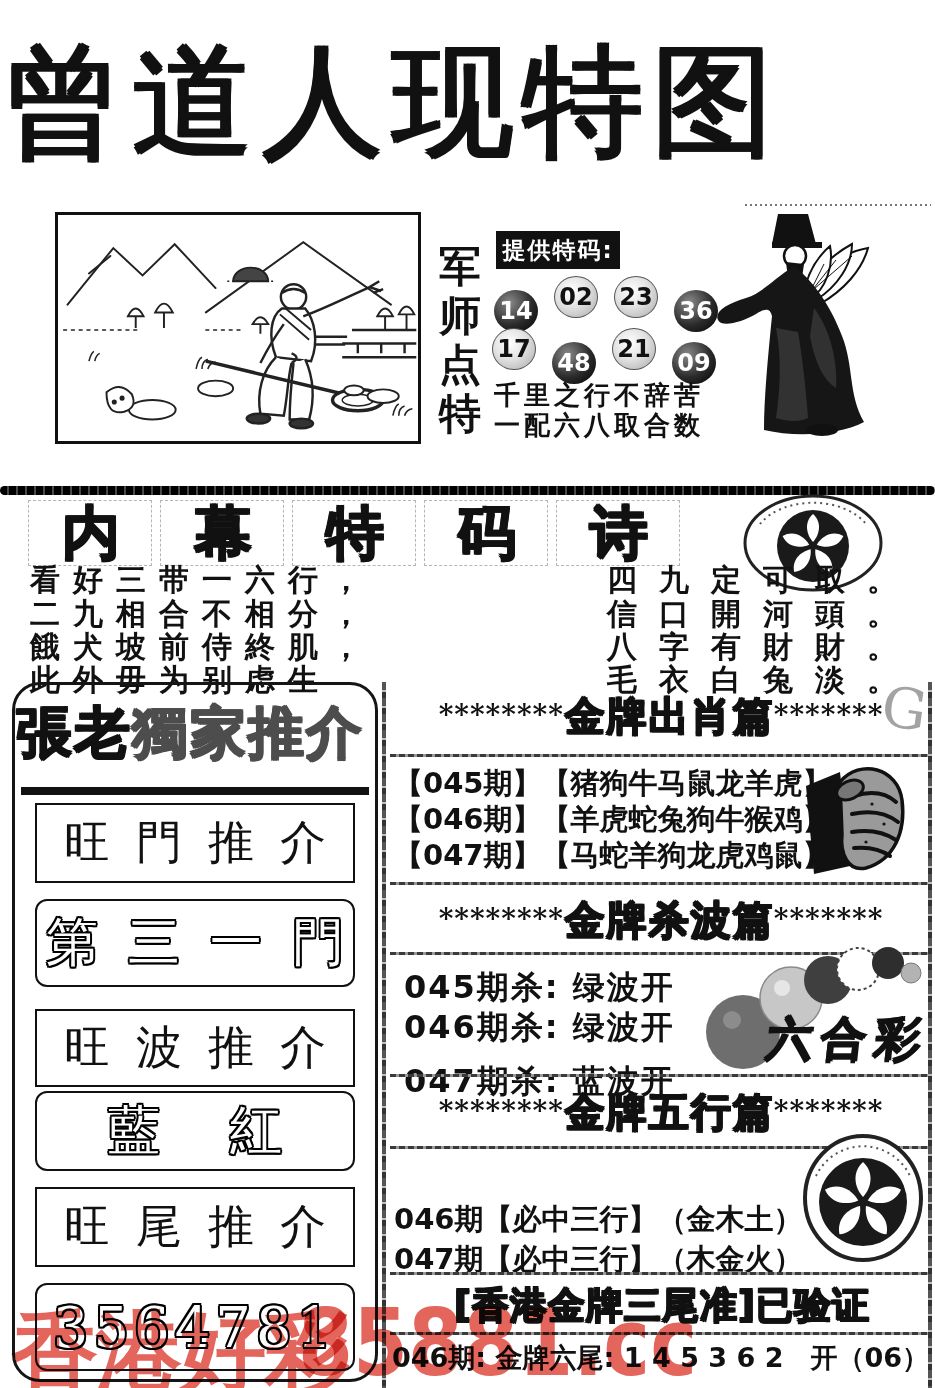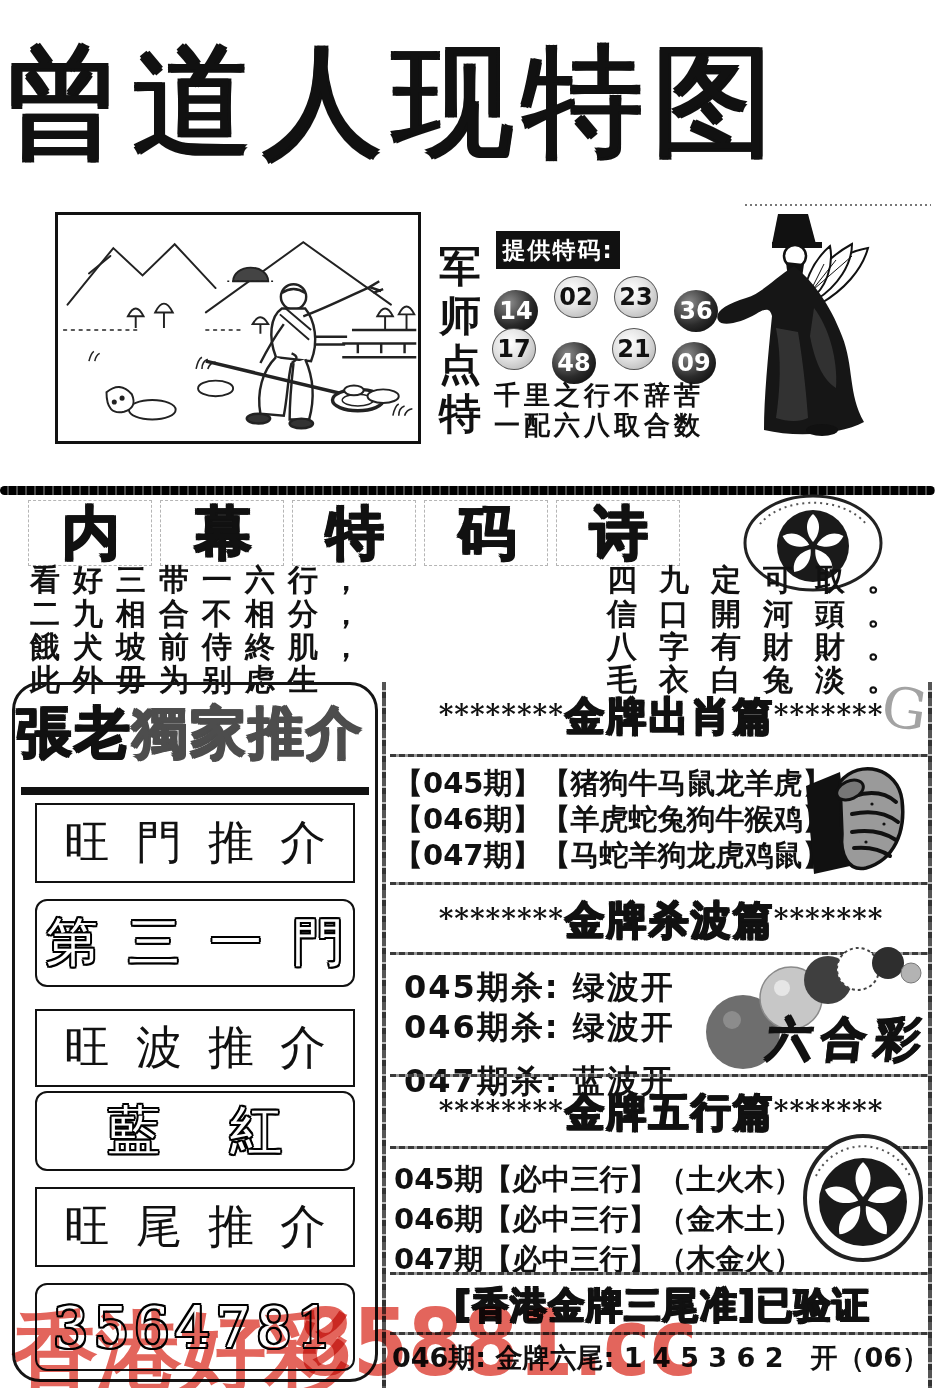--- a/index.html
+++ b/index.html
@@ -333,21 +333,20 @@
         <circle cx="213" cy="31" r="10" fill="#b3b3b3" stroke="#777" stroke-width="1"></circle>
       </svg>
     </div>
     <div class="brand">六合彩</div>
 
     <div class="hsep" id="hsep4"></div>
     <div class="sec-h" id="sech3">
       <span class="stars">********</span><span class="sec-title">金牌五行篇</span><span class="stars">*******</span>
     </div>
     <div class="hsep" id="hsep5"></div>
-    <div class="rp-row wrow" id="wrow0">045期【必中三行】（土火木）</div>
     <div class="rp-row wrow" id="wrow1">046期【必中三行】（金木土）</div>
     <div class="rp-row wrow" id="wrow2">047期【必中三行】（木金火）</div>
 
     <div class="flower2">
       <svg viewBox="0 0 122 132">
         <ellipse cx="61" cy="66" rx="58" ry="62" fill="#fff" stroke="#222" stroke-width="4"></ellipse>
         <path d="M14,44 A52,52 0 0 1 108,44" fill="none" stroke="#555" stroke-width="2" stroke-dasharray="2 4"></path>
         <circle cx="61" cy="70" r="44" fill="#1a1a1a"></circle>
         <g fill="#fff">
           <g transform="translate(61,70)">

